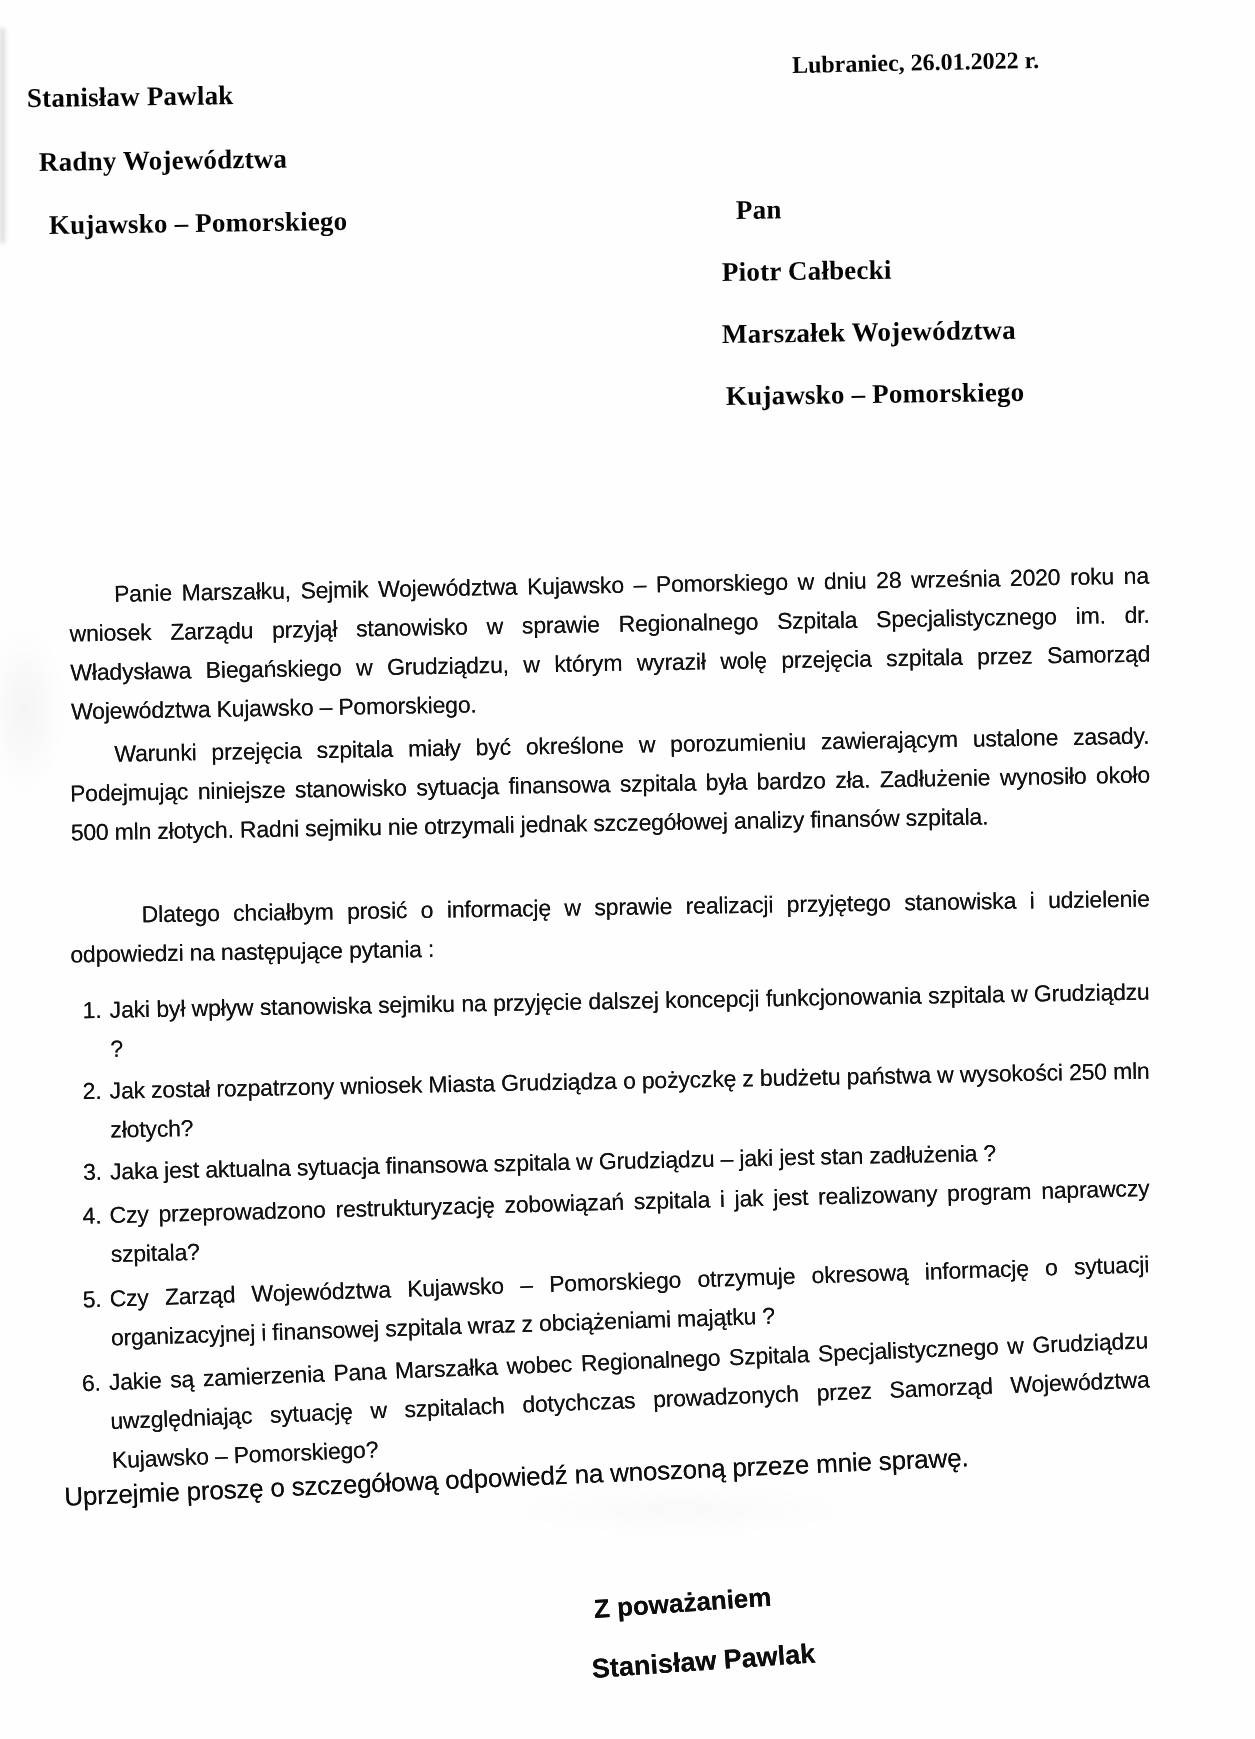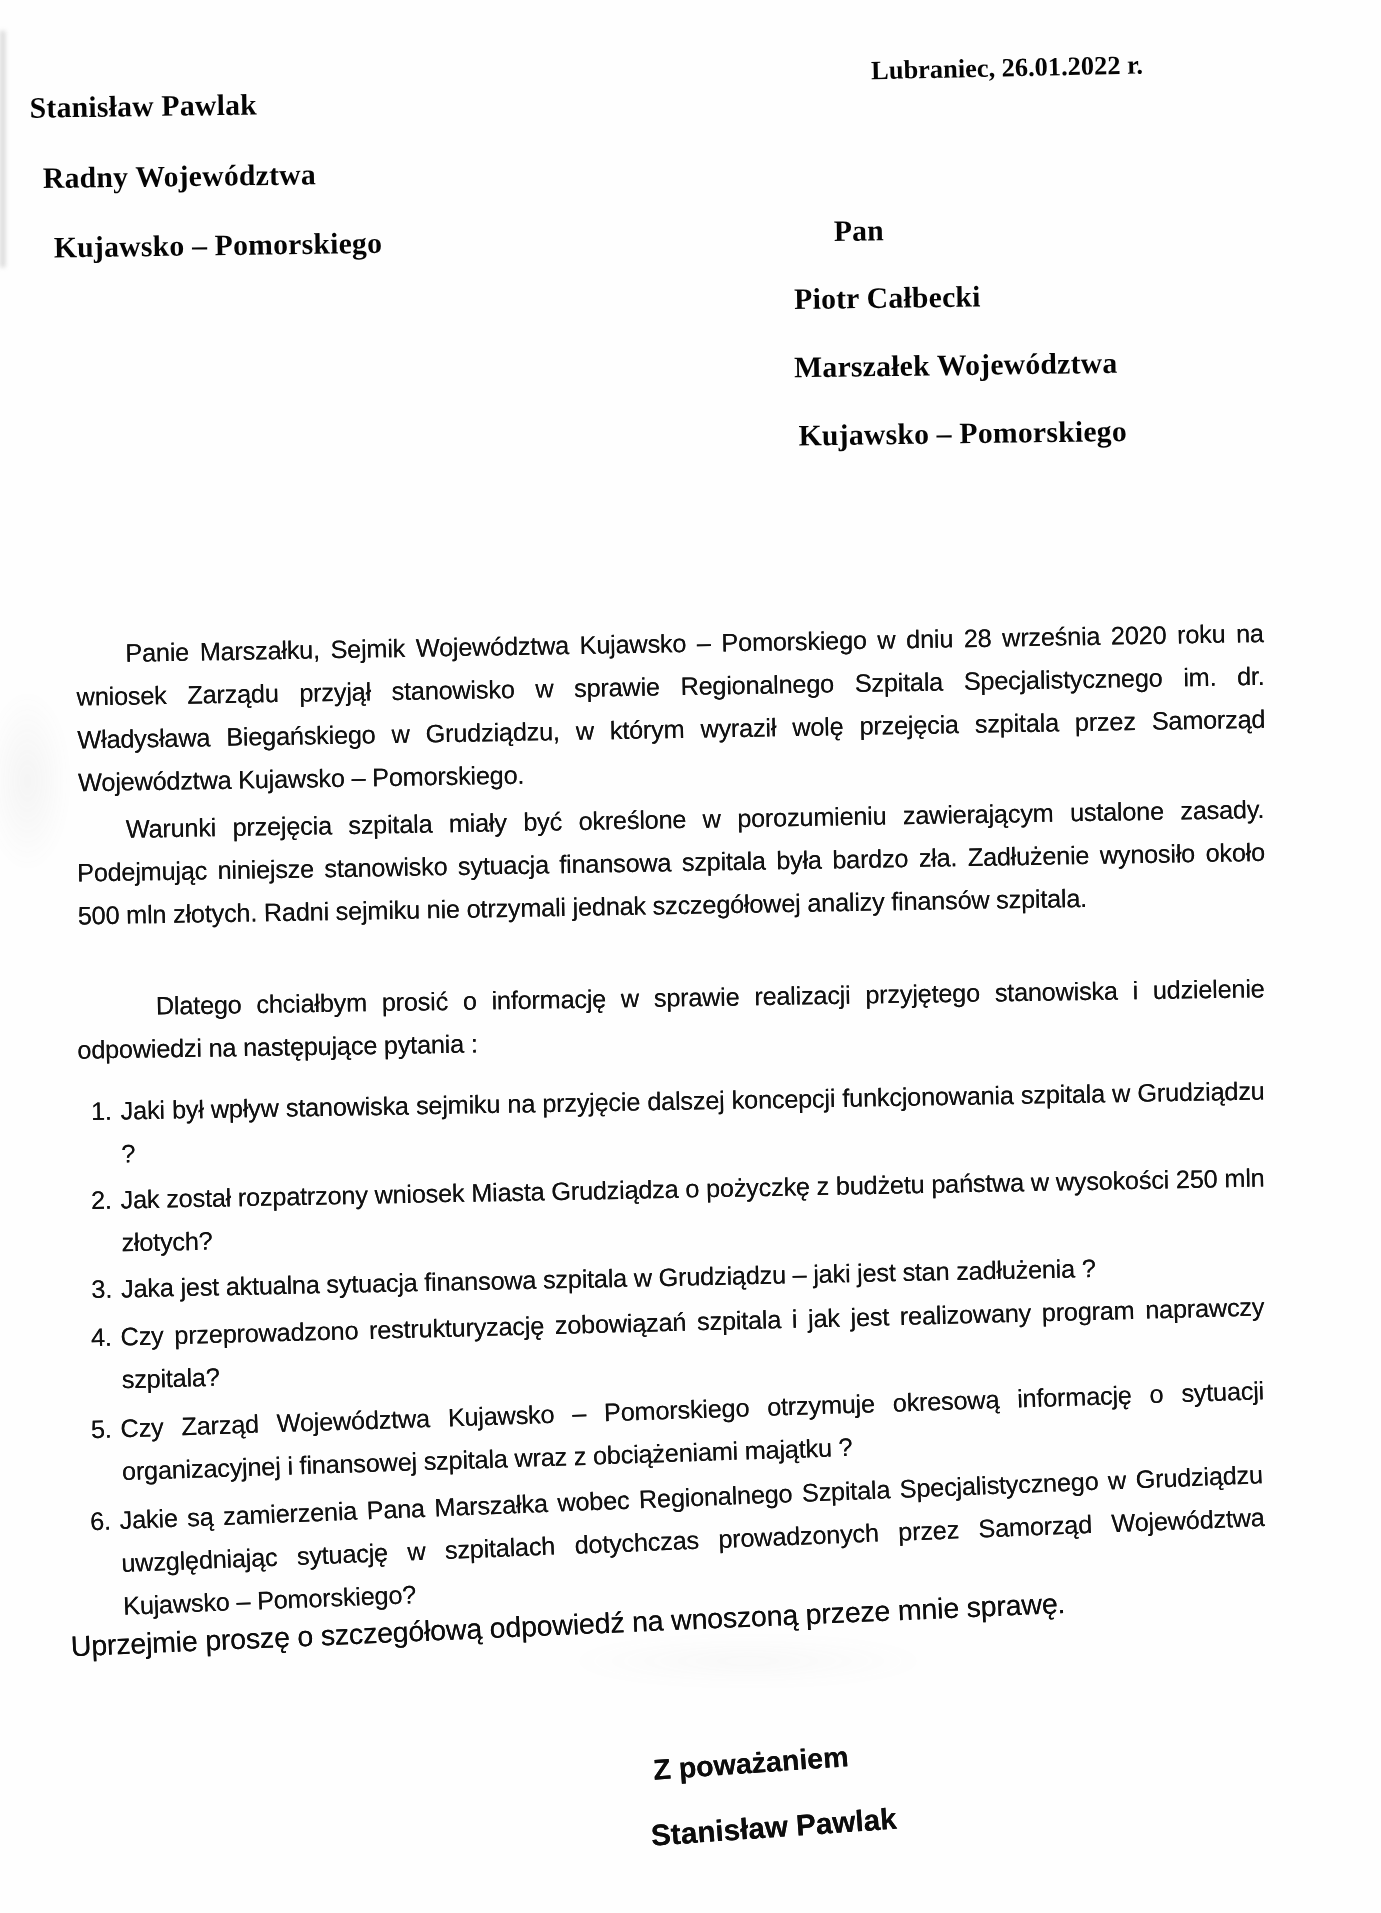--- a/index.html
+++ b/index.html
@@ -97,21 +97,21 @@
   <div class="scan-streak"></div>
   <div class="scan-smudge"></div>
   <div class="scan-smudge2"></div>
 
   <div class="serif" style="left:27px;top:83px;">Stanisław Pawlak</div>
   <div class="serif" style="left:39px;top:147px;">Radny Województwa</div>
   <div class="serif" style="left:49px;top:210px;">Kujawsko – Pomorskiego</div>
 
   <div class="serif date" style="left:792px;top:52px;">Lubraniec, 26.01.2022 r.</div>
 
-  <div class="serif" style="left:758px;top:195px;">Pan</div>
+  <div class="serif" style="left:736px;top:195px;">Pan</div>
   <div class="serif" style="left:722px;top:257px;">Piotr Całbecki</div>
   <div class="serif" style="left:722px;top:319px;">Marszałek Województwa</div>
   <div class="serif" style="left:726px;top:381px;">Kujawsko – Pomorskiego</div>
 
   <div class="bodytext indent1 r10" style="top:566px;">Panie Marszałku, Sejmik Województwa Kujawsko – Pomorskiego w dniu 28 września 2020 roku na wniosek Zarządu przyjął stanowisko w sprawie Regionalnego Szpitala Specjalistycznego im. dr. Władysława Biegańskiego w Grudziądzu, w którym wyraził wolę przejęcia szpitala przez Samorząd Województwa Kujawsko – Pomorskiego.</div>
   <div class="bodytext indent1 r10" style="top:726px;">Warunki przejęcia szpitala miały być określone w porozumieniu zawierającym ustalone zasady. Podejmując niniejsze stanowisko sytuacja finansowa szpitala była bardzo zła. Zadłużenie wynosiło około 500 mln złotych. Radni sejmiku nie otrzymali jednak szczegółowej analizy finansów szpitala.</div>
   <div class="bodytext indent2 r09" style="top:888px;">Dlatego chciałbym prosić o informację w sprawie realizacji przyjętego stanowiska i udzielenie odpowiedzi na następujące pytania :</div>
 
   <div class="qlist" style="top:982px;">
     <div class="qitem r10">

